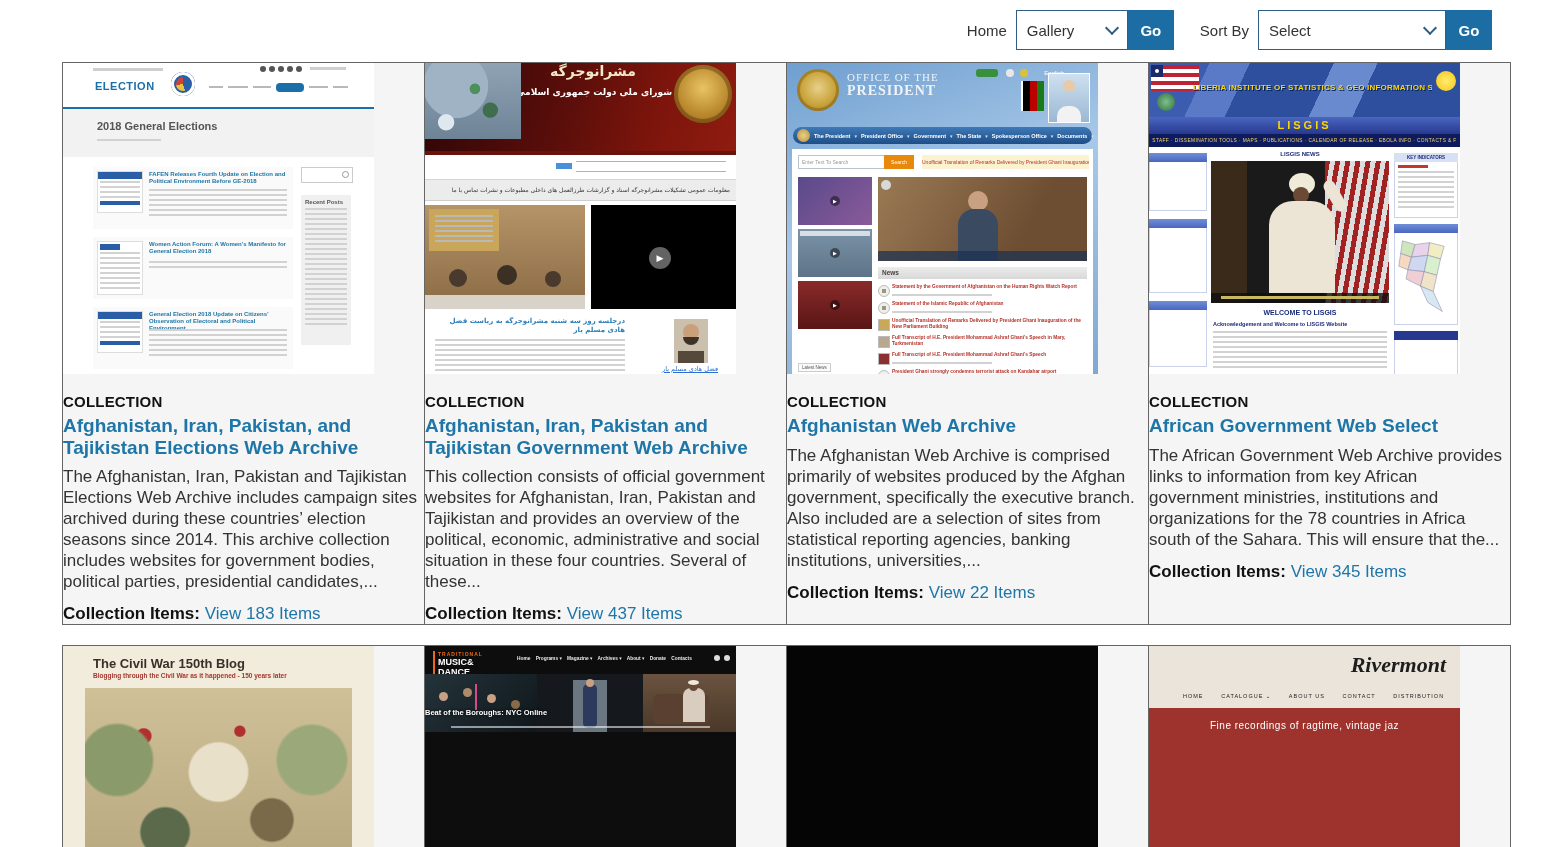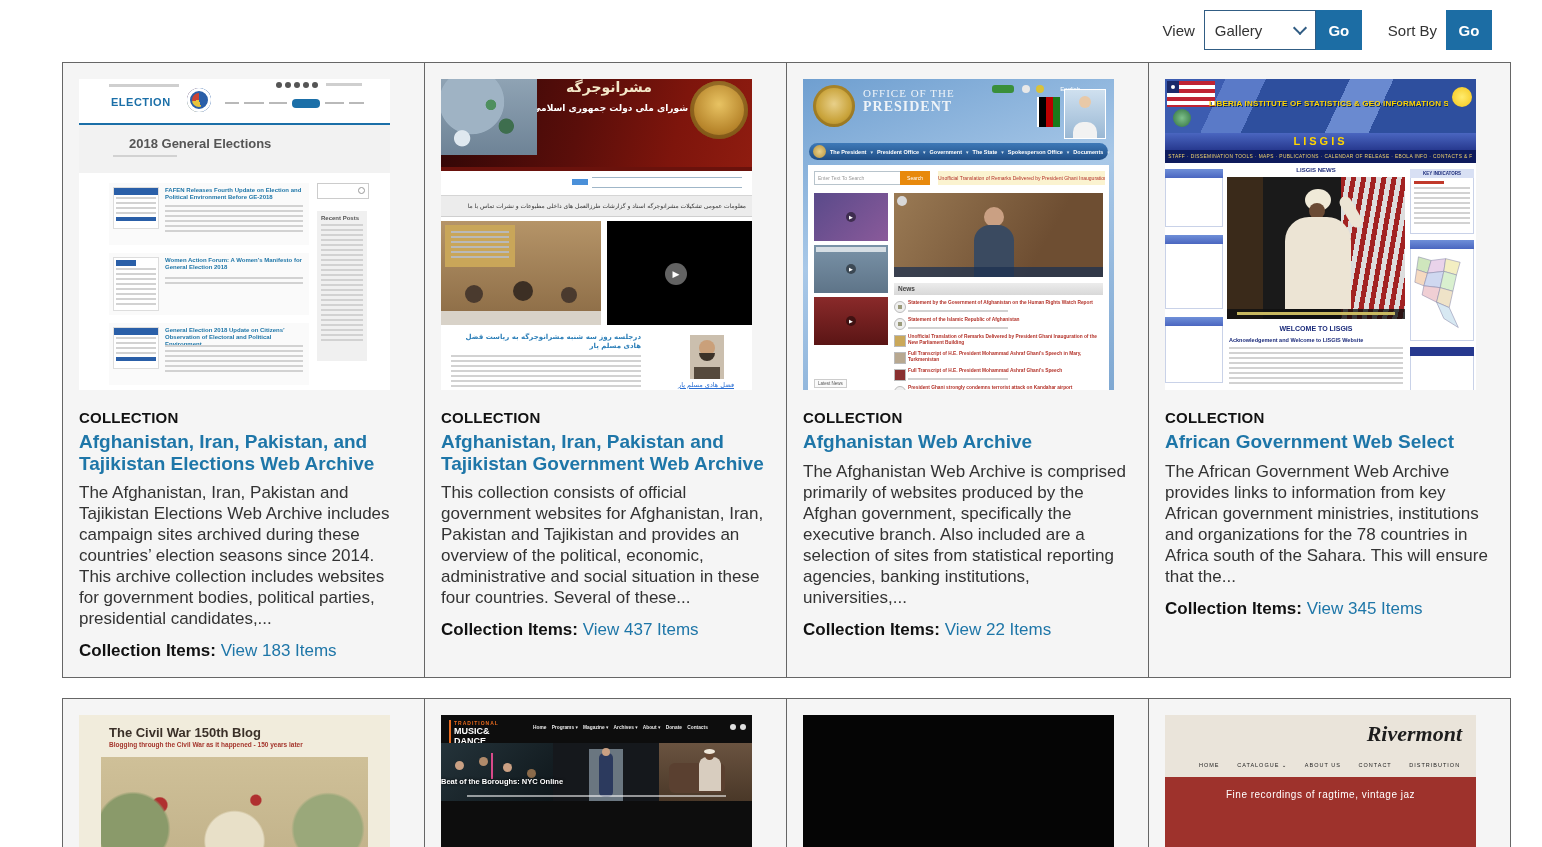--- a/index.html
+++ b/index.html
@@ -14,21 +14,21 @@
   .w-view{width:112px;}
   .w-sort{width:188px;}
   .sel-text{font-size:15px;color:#333;}
   .chev{width:8px;height:8px;border-right:2px solid #315d84;border-bottom:2px solid #315d84;
         transform:rotate(45deg);margin-top:-4px;}
   .go-btn{width:46px;height:40px;background:#1c6da4;color:#fff;font-weight:bold;font-size:15px;
           border:none;cursor:pointer;font-family:inherit;}
   
   .grid{display:grid;grid-template-columns:repeat(4,343px);column-gap:19px;row-gap:20px;
         margin:12px 51px 0 62px;}
-  .card{box-sizing:border-box;width:363px;border:1px solid #666;background:#f5f5f5;padding:16px;}
+  .card{box-sizing:border-box;width:363px;border:1px solid #666;background:#f5f5f5;}
   .thumb{position:relative;width:311px;height:311px;background:#fff;overflow:hidden;cursor:pointer;}
   .kind{font-size:15px;font-weight:bold;color:#111;letter-spacing:.2px;margin:19px 0 5px;}
   .title{font-size:19px;line-height:21.5px;font-weight:bold;color:#1e76a8;margin:0 0 8px;cursor:pointer;}
   .desc{font-size:17px;line-height:21px;color:#333;margin:0;}
   .items{margin:12px 0 0;font-size:17px;}
   .items-label{font-weight:bold;color:#111;}
   .items-link{color:#1e76a8;text-decoration:none;cursor:pointer;}
   
   .abs{position:absolute;}
   .circ{border-radius:50%;}
@@ -46,27 +46,31 @@
                border:1px solid #bbb;background:radial-gradient(circle,#9a9a7a 0 30%,#efefef 31%);}
   .sb-box-h{height:9px;background:linear-gradient(#6f8fd8,#4a66c0);}
   .sb-box-b{border:1px solid #c9d2e8;border-top:none;background:#fff;}
 </style>
 </head>
 <body>
 
 <div class="page">
 
   <div class="toolbar">
-    <span class="tlabel">View</span>
+    <span class="tlabel">Home</span>
     <div class="selectbox w-view">
       <span class="sel-text">Gallery</span>
       <span class="chev"></span>
     </div>
     <button class="go-btn">Go</button>
     <span class="tlabel group-gap">Sort By</span>
+    <div class="selectbox w-sort">
+      <span class="sel-text">Select</span>
+      <span class="chev"></span>
+    </div>
     <button class="go-btn">Go</button>
   </div>
 
   <div class="grid">
 
     <article class="card">
       <div class="thumb">
         <div class="abs" style="top:5px;left:30px;width:70px;height:3px;background:#cfcfcf"></div>
         <div class="abs" style="top:3px;right:72px;display:flex;gap:3px">
           <span class="circ" style="width:6px;height:6px;background:#555"></span>
@@ -81,21 +85,21 @@
         <div class="abs" style="top:20px;left:146px;right:26px;display:flex;align-items:center;gap:5px">
           <span class="fl-d" style="width:18px;height:4px"></span>
           <span class="fl-d" style="width:26px;height:4px"></span>
           <span class="fl-d" style="width:24px;height:4px"></span>
           <span style="width:36px;height:9px;border-radius:4px;background:#1b6fa8"></span>
           <span class="fl-d" style="width:24px;height:4px"></span>
           <span class="fl-d" style="width:20px;height:4px"></span>
         </div>
         <div class="abs" style="top:44px;left:0;right:0;height:2px;background:#1b6fa8"></div>
         <div class="abs" style="top:46px;left:0;right:0;height:48px;background:#f2f2f2">
-          <div class="abs" style="top:11px;left:50px;font-size:13px;font-weight:bold;color:#555">2018 General Elections</div>
+          <div class="abs" style="top:11px;left:34px;font-size:11px;font-weight:bold;color:#555">2018 General Elections</div>
           <div class="abs fl" style="top:30px;left:34px;width:64px;height:4px"></div>
         </div>
 
         <div class="abs" style="top:104px;left:30px;width:200px;height:62px;background:#fafafa">
           <div class="abs" style="top:4px;left:4px;width:44px;height:40px;border:1px solid #ddd;background:#fff">
             <div style="height:7px;background:#2a5fa8"></div>
               <div class="fl" style="margin:2px;height:18px"></div>
               <div style="height:4px;background:#2a5fa8;margin:1px 2px"></div>
           </div>
           <div class="abs t1-headline" style="top:4px;left:56px;width:138px">FAFEN Releases Fourth Update on Election and Political Environment Before GE-2018</div>

